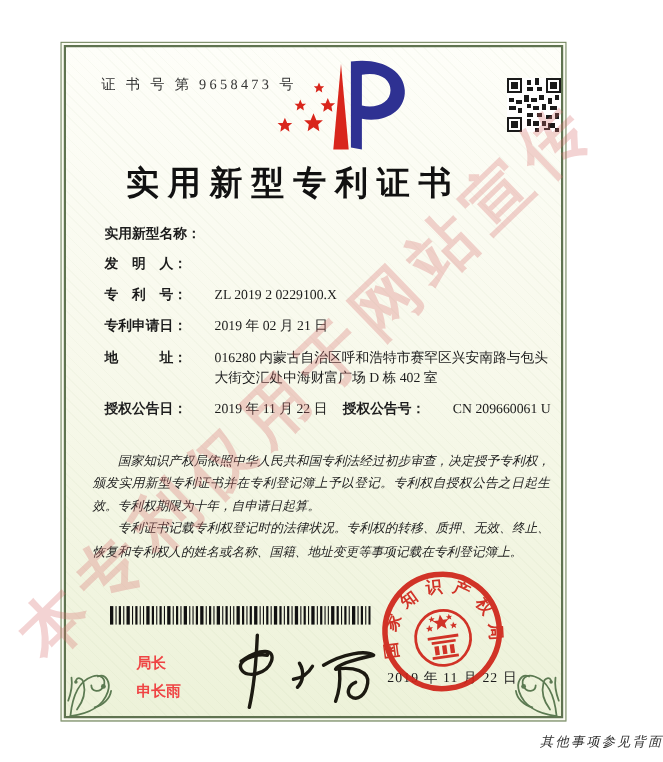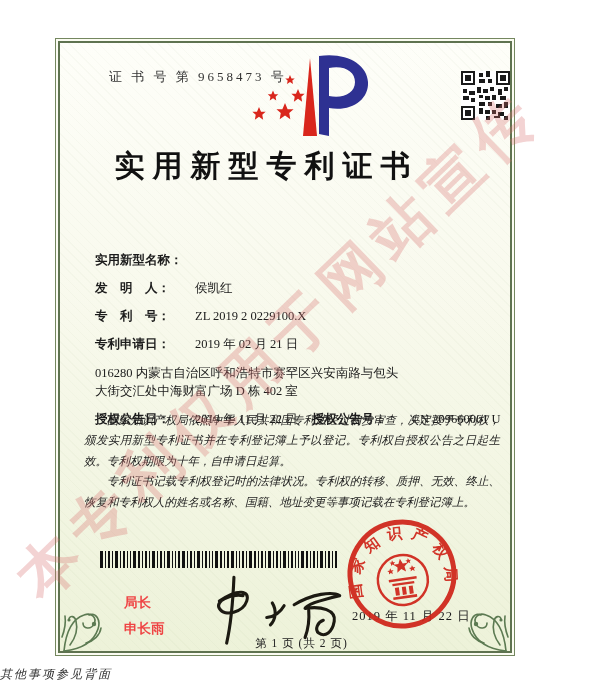--- a/index.html
+++ b/index.html
@@ -22,31 +22,31 @@
   .watermark{
     position:absolute;left:28px;top:548px;width:760px;
     transform:rotate(-44deg);transform-origin:0 50%;
     font-family:"Liberation Sans","DejaVu Sans",sans-serif;
     font-weight:bold;font-size:60px;letter-spacing:10px;
     color:rgba(214,110,110,0.30);white-space:nowrap;z-index:6;
     pointer-events:none;
   }
   
   .cert-no{
-    position:absolute;left:109px;top:68px;font-size:13px;letter-spacing:3px;
+    position:absolute;left:92px;top:68px;font-size:13px;letter-spacing:3px;
     color:#333;z-index:3;
   }
   .logo{position:absolute;left:243px;top:52px;width:134px;height:92px;z-index:3;}
   .qr{position:absolute;left:461px;top:71px;width:49px;height:49px;z-index:3;}
   .title{
     position:absolute;left:0;top:146px;width:533px;text-align:center;
     font-size:30px;font-weight:bold;letter-spacing:8px;color:#111;z-index:3;
   }
   
-  .fields{position:absolute;left:95px;top:203px;width:416px;z-index:3;margin-top:48px;}
+  .fields{position:absolute;left:95px;top:203px;width:416px;z-index:3;}
   .frow{display:flex;margin-bottom:10px;font-size:12.5px;line-height:1.45;}
   .flabel{
     flex:0 0 100px;font-family:"Liberation Sans","DejaVu Sans",sans-serif;
     font-weight:bold;color:#1c1c1c;white-space:nowrap;
   }
   .fvalue{flex:1;color:#1b1b1b;}
   .fvalue .l2{display:block;}
   .grantrow{display:flex;}
   .grantrow .pair{display:flex;align-items:flex-end;}
   .grantrow .pair2{margin-left:14px;}
@@ -69,21 +69,21 @@
     position:absolute;left:352px;top:608px;z-index:3;
     font-size:12.5px;color:#1b1b1b;letter-spacing:1px;white-space:nowrap;
   }
   .seal{position:absolute;left:346px;top:518px;width:112px;height:112px;z-index:4;
     transform:rotate(-8deg);opacity:0.92;}
   .page-info{
     position:absolute;left:0;top:636px;width:603px;text-align:center;
     font-size:11.5px;color:#222;z-index:3;letter-spacing:1px;
   }
   .back-note{
-    position:absolute;left:0;top:666px;width:603px;text-align:left;
+    position:absolute;left:0;top:666px;width:603px;text-align:right;
     font-size:12px;color:#333;z-index:3;font-style:italic;letter-spacing:2px;
   }
   .corner{position:absolute;width:74px;height:74px;z-index:3;}
   .corner.bl{left:56px;top:581px;}
   .corner.br{left:440px;top:581px;transform:scaleX(-1);}
 </style>
 </head>
 <body>
 
 <div class="page">
@@ -171,31 +171,32 @@
   </svg>
 
   <div class="title">实用新型专利证书</div>
 
   <div class="fields">
     <div class="frow">
       <span class="flabel">实用新型名称：</span>
     </div>
     <div class="frow">
       <span class="flabel">发　明　人：</span>
-      <span class="fvalue"><span class="l2">侯凯红</span></span>
+      <span class="fvalue"></span>
     </div>
     <div class="frow">
       <span class="flabel">专　利　号：</span>
       <span class="fvalue">ZL 2019 2 0229100.X</span>
     </div>
     <div class="frow">
       <span class="flabel">专利申请日：</span>
       <span class="fvalue">2019 年 02 月 21 日</span>
     </div>
     <div class="frow">
+      <span class="flabel">地　　　址：</span>
       <span class="fvalue"><span>016280 内蒙古自治区呼和浩特市赛罕区兴安南路与包头</span><span class="l2">大街交汇处中海财富广场 D 栋 402 室</span></span>
     </div>
     <div class="frow grantrow">
       <span class="pair">
         <span class="flabel">授权公告日：</span>
         <span class="fvalue">2019 年 11 月 22 日</span>
       </span>
       <span class="pair pair2">
         <span class="flabel">授权公告号：</span>
         <span class="fvalue">CN 209660061 U</span>
@@ -311,16 +312,15 @@
       <path transform="translate(64,44) scale(0.3)" d="M0,-10 L2.9,-3.1 9.5,-3.1 4.7,1.2 5.9,8.1 0,4 -5.9,8.1 -4.7,1.2 -9.5,-3.1 -2.9,-3.1 Z"></path>
       <rect x="42" y="60" width="28" height="2.6"></rect>
       <rect x="45" y="64.5" width="22" height="2.4"></rect>
       <rect x="47" y="68.8" width="4" height="8"></rect>
       <rect x="54" y="68.8" width="4" height="8"></rect>
       <rect x="61" y="68.8" width="4" height="8"></rect>
       <rect x="44" y="78" width="24" height="2.6"></rect>
     </g>
   </svg>
 
-  <div class="page-info">第 1 页 (共 2 页)</div>
   <div class="back-note">其他事项参见背面</div>
 
 </div>
 
 </body></html>

